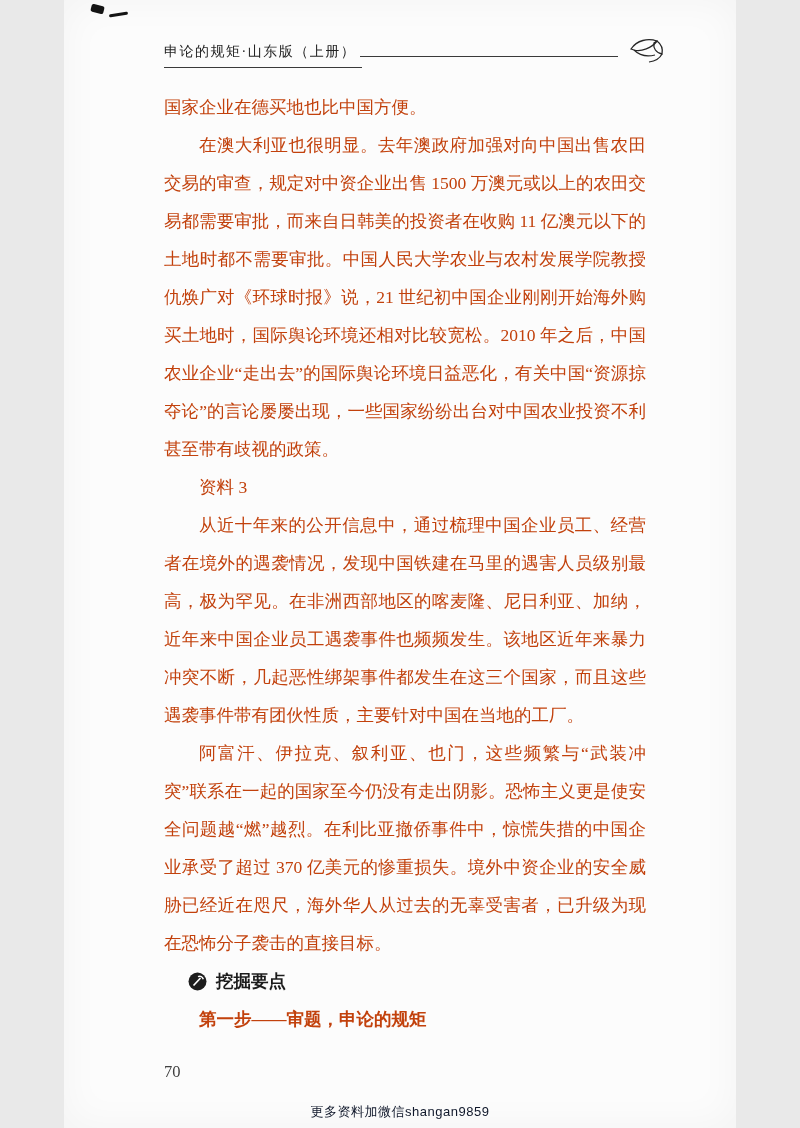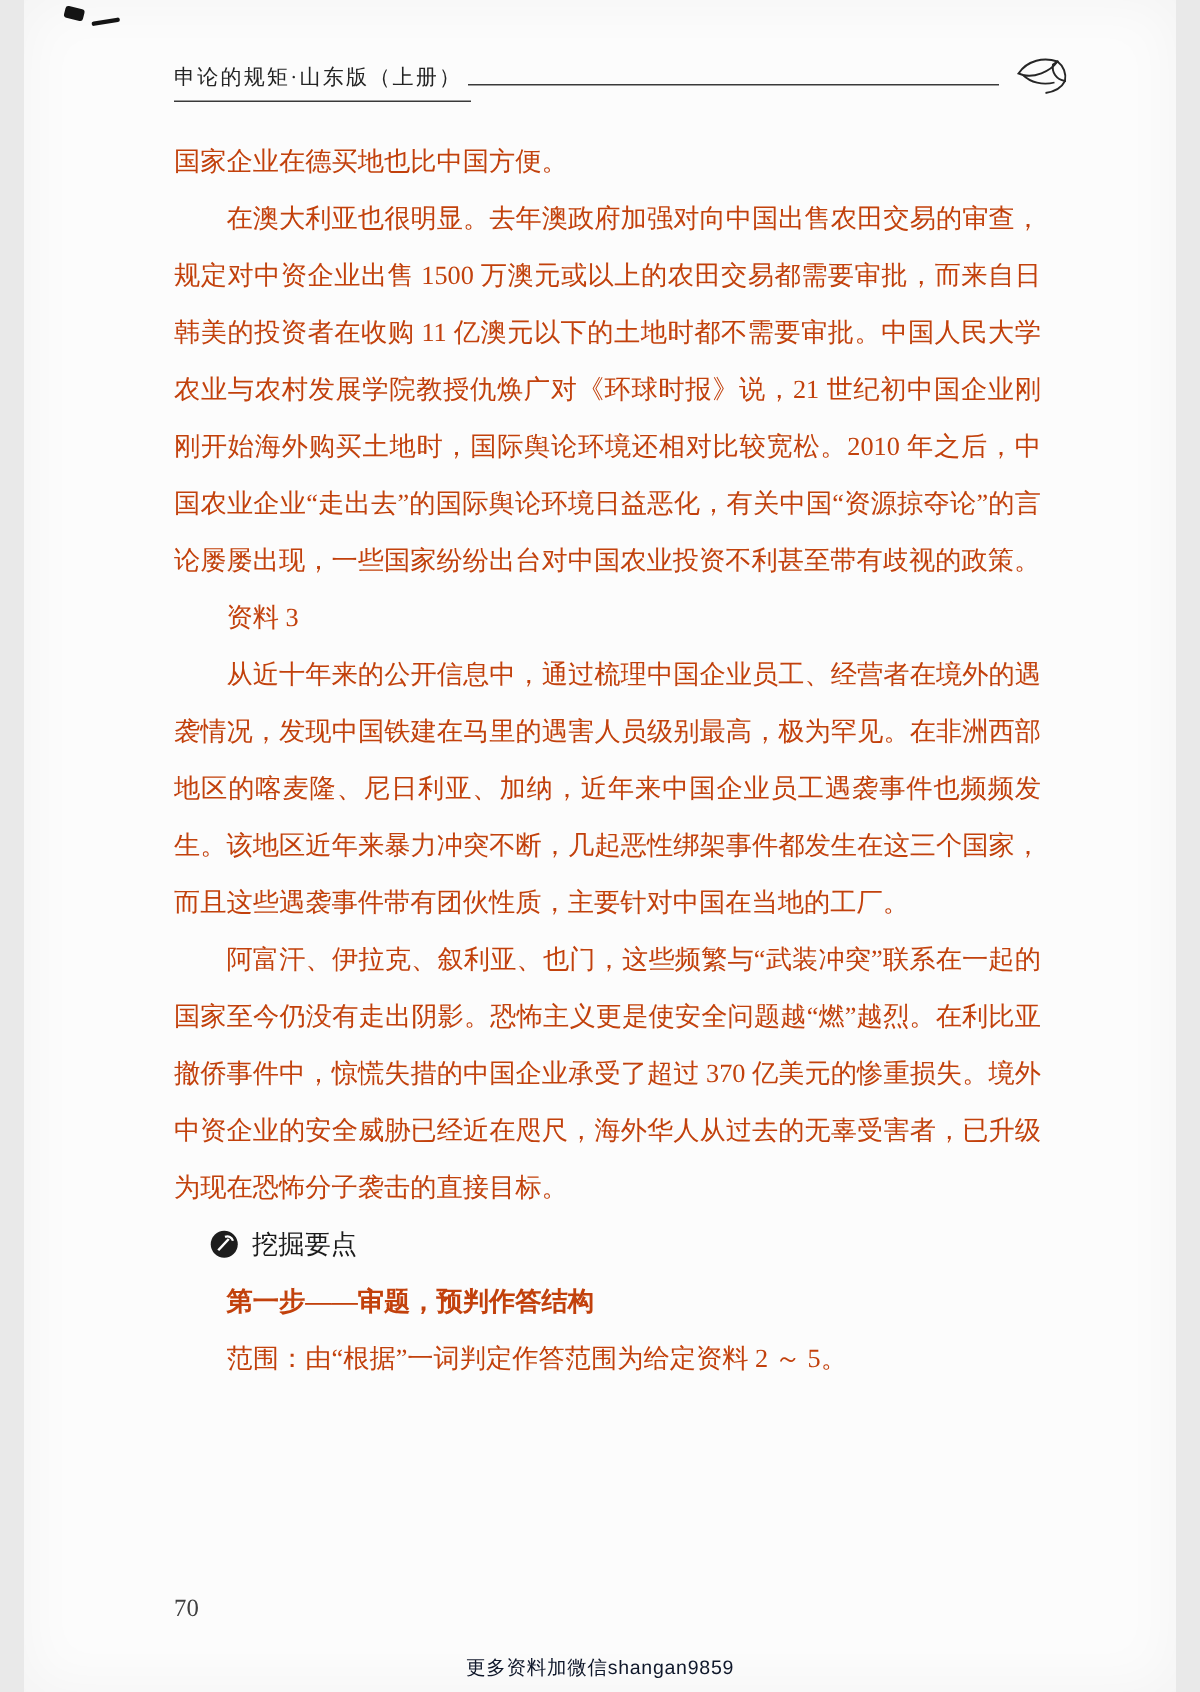--- a/index.html
+++ b/index.html
@@ -2,21 +2,21 @@
 <html><head>
 <meta charset="utf-8">
 <style>
   html, body { margin: 0; padding: 0; }
   body {
     background: #e9e9e9;
     font-family: "Liberation Serif", "DejaVu Serif", serif;
   }
   .page {
     position: relative;
-    width: 768px;
+    width: 672px;
     height: 1128px;
     margin: 0 auto;
     background: #fcfcfc;
     color: #1b1b1b;
     overflow: hidden;
     box-shadow: inset 0 0 40px rgba(0,0,0,0.04);
   }
 
   
   .artifact { position: absolute; background: #141414; border-radius: 2px; }
@@ -75,21 +75,21 @@
 
   .dig-row {
     display: flex;
     align-items: center;
     gap: 9px;
     height: 38px;
     margin-left: 1.5em;
   }
   .dig-icon { display: inline-flex; }
   .dig-icon svg { display: block; }
-  .dig-label { font-weight: normal; font-size: 17.5px; }
+  .dig-label { font-weight: bold; font-size: 17.5px; }
 
   .step-heading { font-weight: bold; }
   .bracket-heading { text-indent: 0; margin-left: -3px; }
 
   
   .page-number {
     position: absolute;
     left: 100px;
     bottom: 46px;
     font-size: 16.5px;
@@ -138,20 +138,19 @@
       <span class="dig-icon">
         <svg width="19" height="19" viewBox="0 0 19 19">
           <circle cx="9.5" cy="9.5" r="9" fill="#1d1d1d"></circle>
           <path d="M5.5 13.5 L12.5 6" stroke="#ffffff" stroke-width="1.7" fill="none"></path>
           <path d="M10 4.6 C12.3 3.6 14.6 4.8 15.3 7.2" stroke="#ffffff" stroke-width="1.5" fill="none"></path>
         </svg>
       </span>
       <span class="dig-label">挖掘要点</span>
     </div>
 
-    <p class="para step-heading">第一步——审题，预判作答结构</p>
-    <p class="para">范围：由“根据”一词判定作答范围为给定资料 2 ～ 5。</p>
+    <p class="para step-heading">第一步——审题，申论的规矩</p>
   </main>
 
   <div class="page-number">70</div>
   <div class="watermark">更多资料加微信shangan9859</div>
 
 </div>
 
 </body></html>

